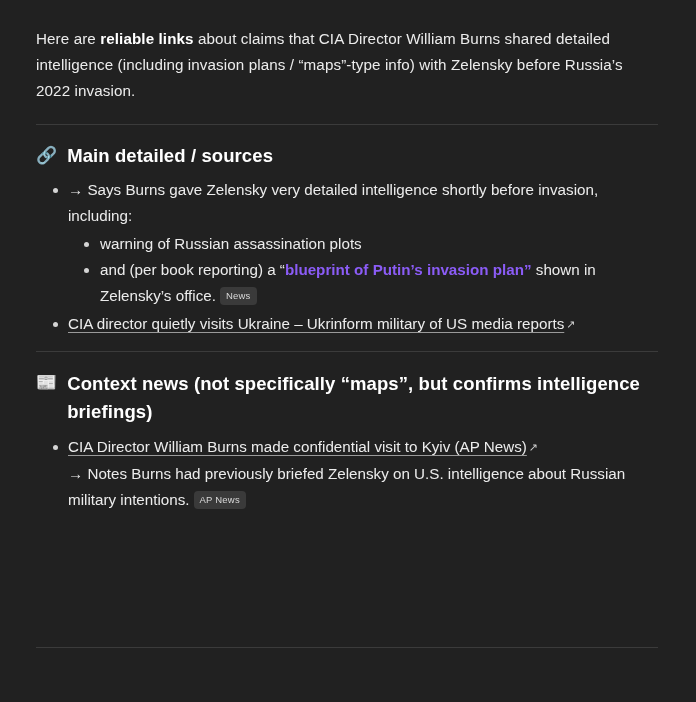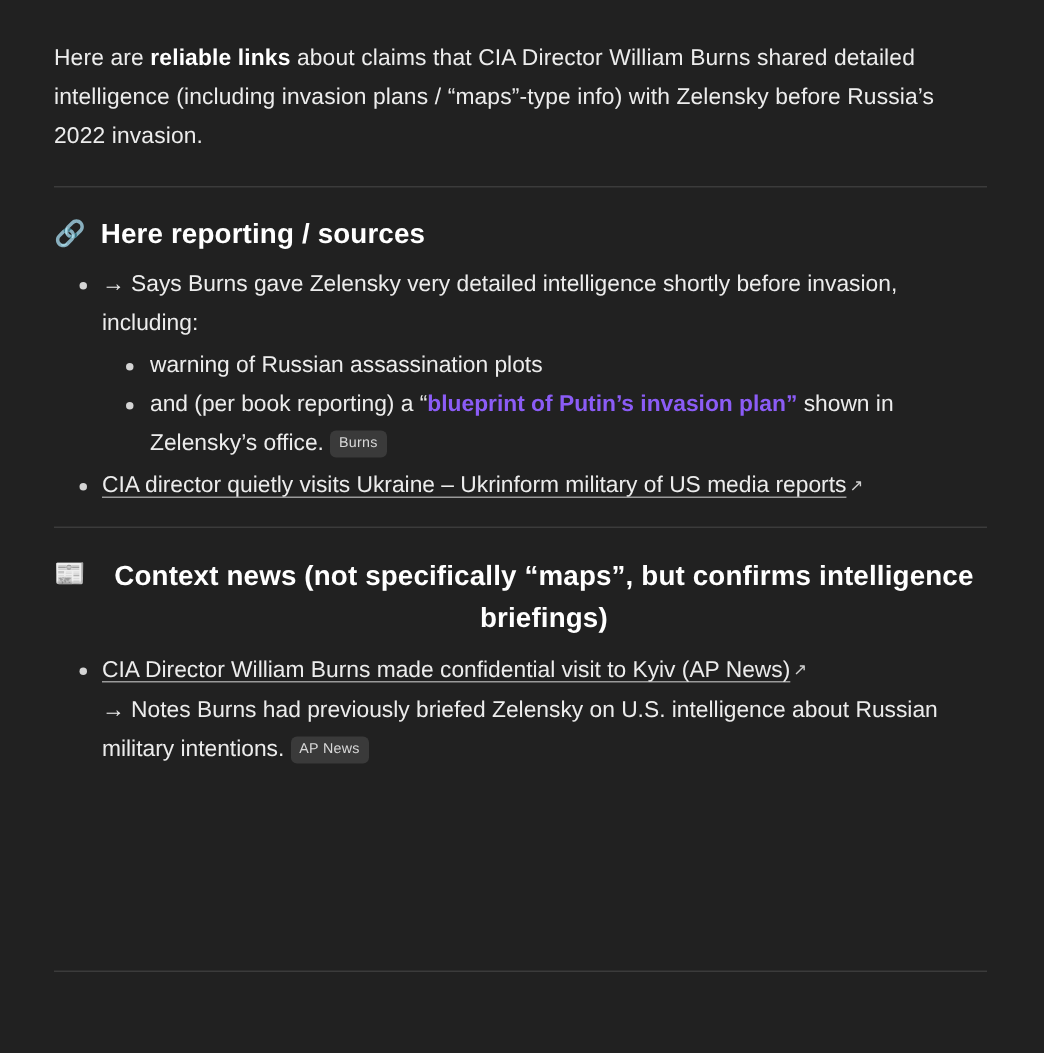--- a/index.html
+++ b/index.html
@@ -123,49 +123,49 @@
     font-size: 9.5px;
     line-height: 13px;
     padding: 2px 6px 3px 6px;
     border-radius: 4px;
     vertical-align: 2px;
     margin-left: 4px;
     letter-spacing: 0.2px;
     white-space: nowrap;
   }
   .section-block { margin-bottom: 4px; }
-  .sec2 .section-title { line-height: 28px; text-align: center; }
+  .sec2 .section-title { line-height: 28px; }
   .bottom-rule {
     position: absolute;
     left: 36px; right: 38px;
     bottom: 10px;
     border-top: 1px solid #3b3b3b;
   }
 </style>
 </head>
 <body>
 
 <div id="page">
 
   <p class="intro"><span>Here are </span><b>reliable links</b><span> about claims that CIA Director William Burns shared detailed intelligence (including invasion plans / “maps”-type info) with Zelensky before Russia’s 2022 invasion.</span></p>
 
   <hr class="divider">
 
   <div class="section-block sec1">
     <div class="section-head">
       <span class="section-emoji">🔗</span>
-      <span class="section-title">Here reporting / sources</span>
+      <span class="section-title">Main detailed / sources</span>
     </div>
 
     <ul class="bullets">
       <li>
         <div class="note">→ Says Burns gave Zelensky very detailed intelligence shortly before invasion, including:</div>
         <ul class="subbullets">
           <li><span>warning of Russian assassination plots</span></li>
-          <li><span>and (per book reporting) a “</span><b>blueprint of Putin’s invasion plan”</b><span> shown in Zelensky’s office.</span><span class="chip">Burns</span></li>
+          <li><span>and (per book reporting) a “</span><b>blueprint of Putin’s invasion plan”</b><span> shown in Zelensky’s office.</span><span class="chip">News</span></li>
         </ul>
       </li>
 
       <li>
         <div class="link-line">
           <a class="src-link">CIA director quietly visits Ukraine – Ukrinform military of US media reports</a><span class="ext-arrow">↗</span>
         </div>
       </li>
     </ul>
   </div>

